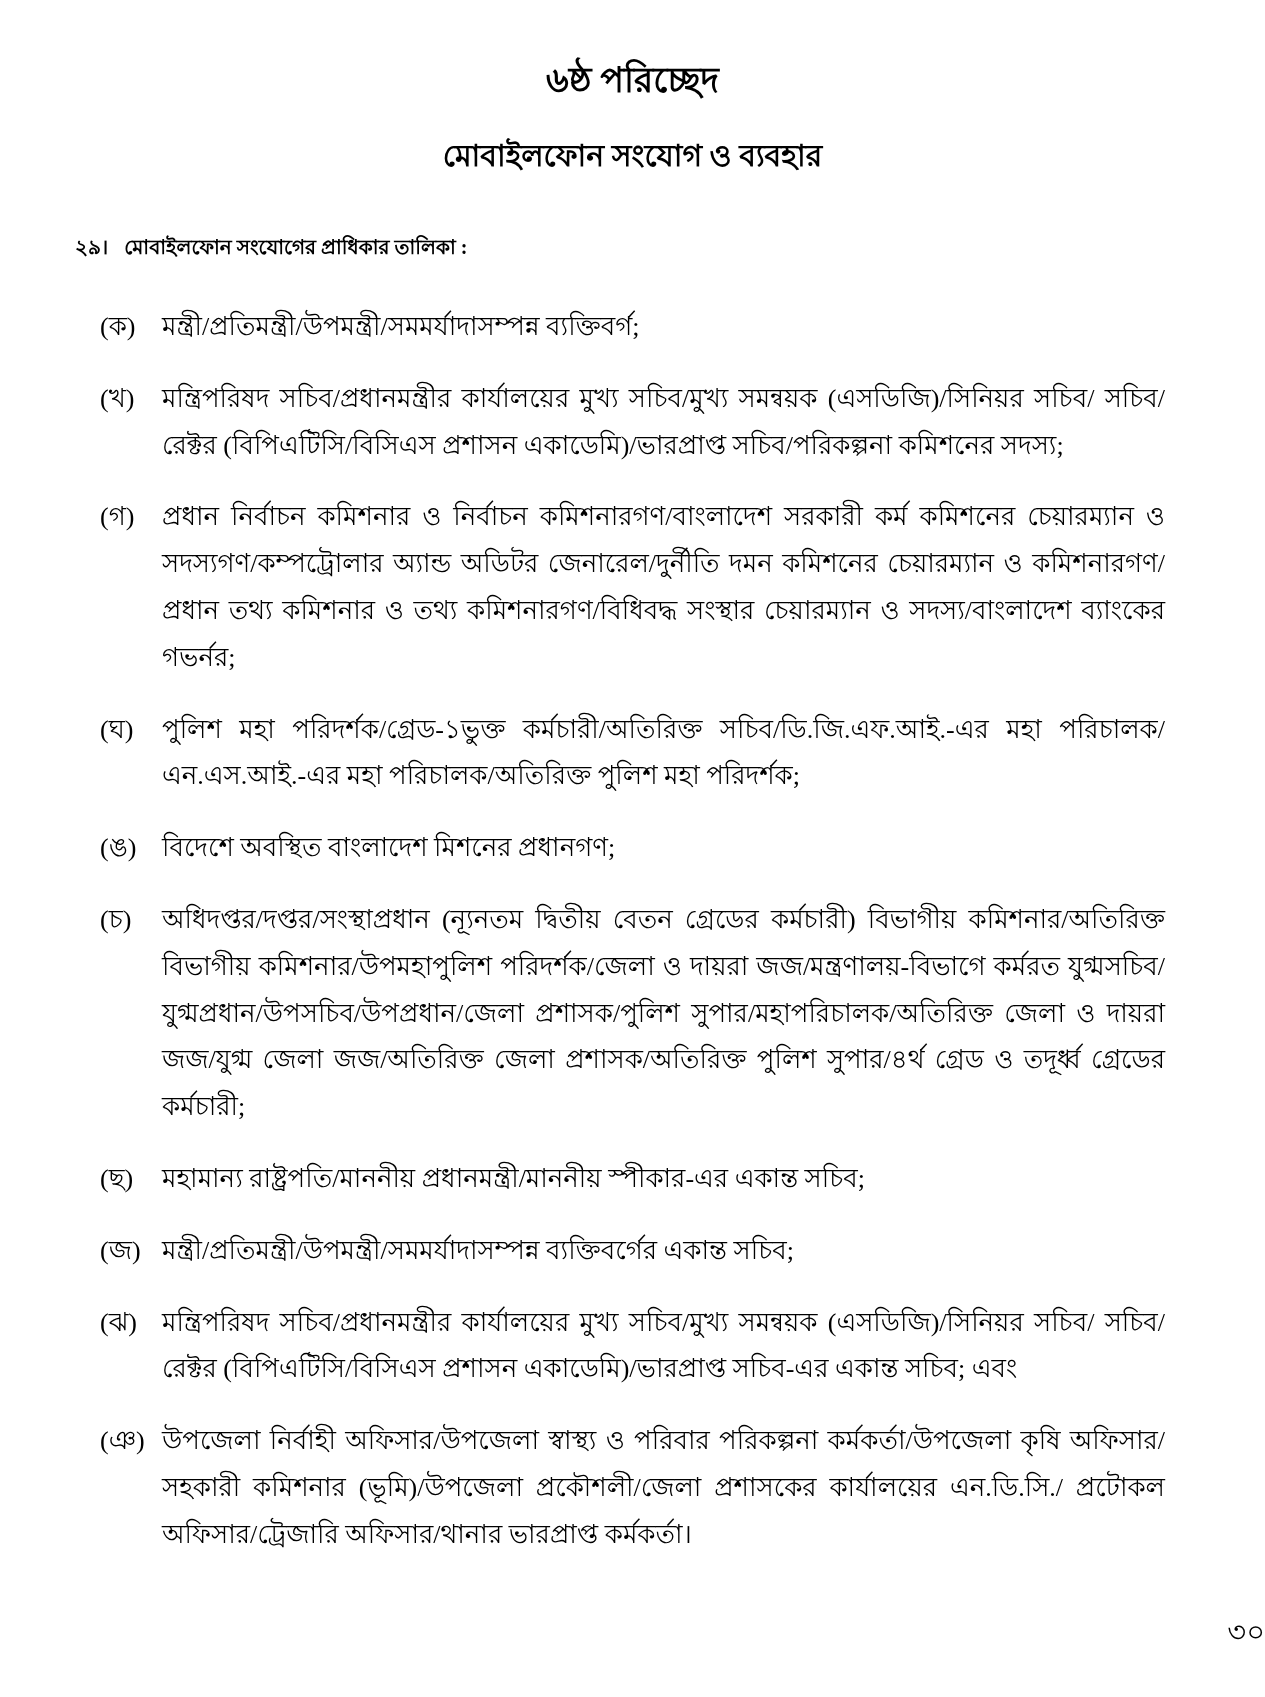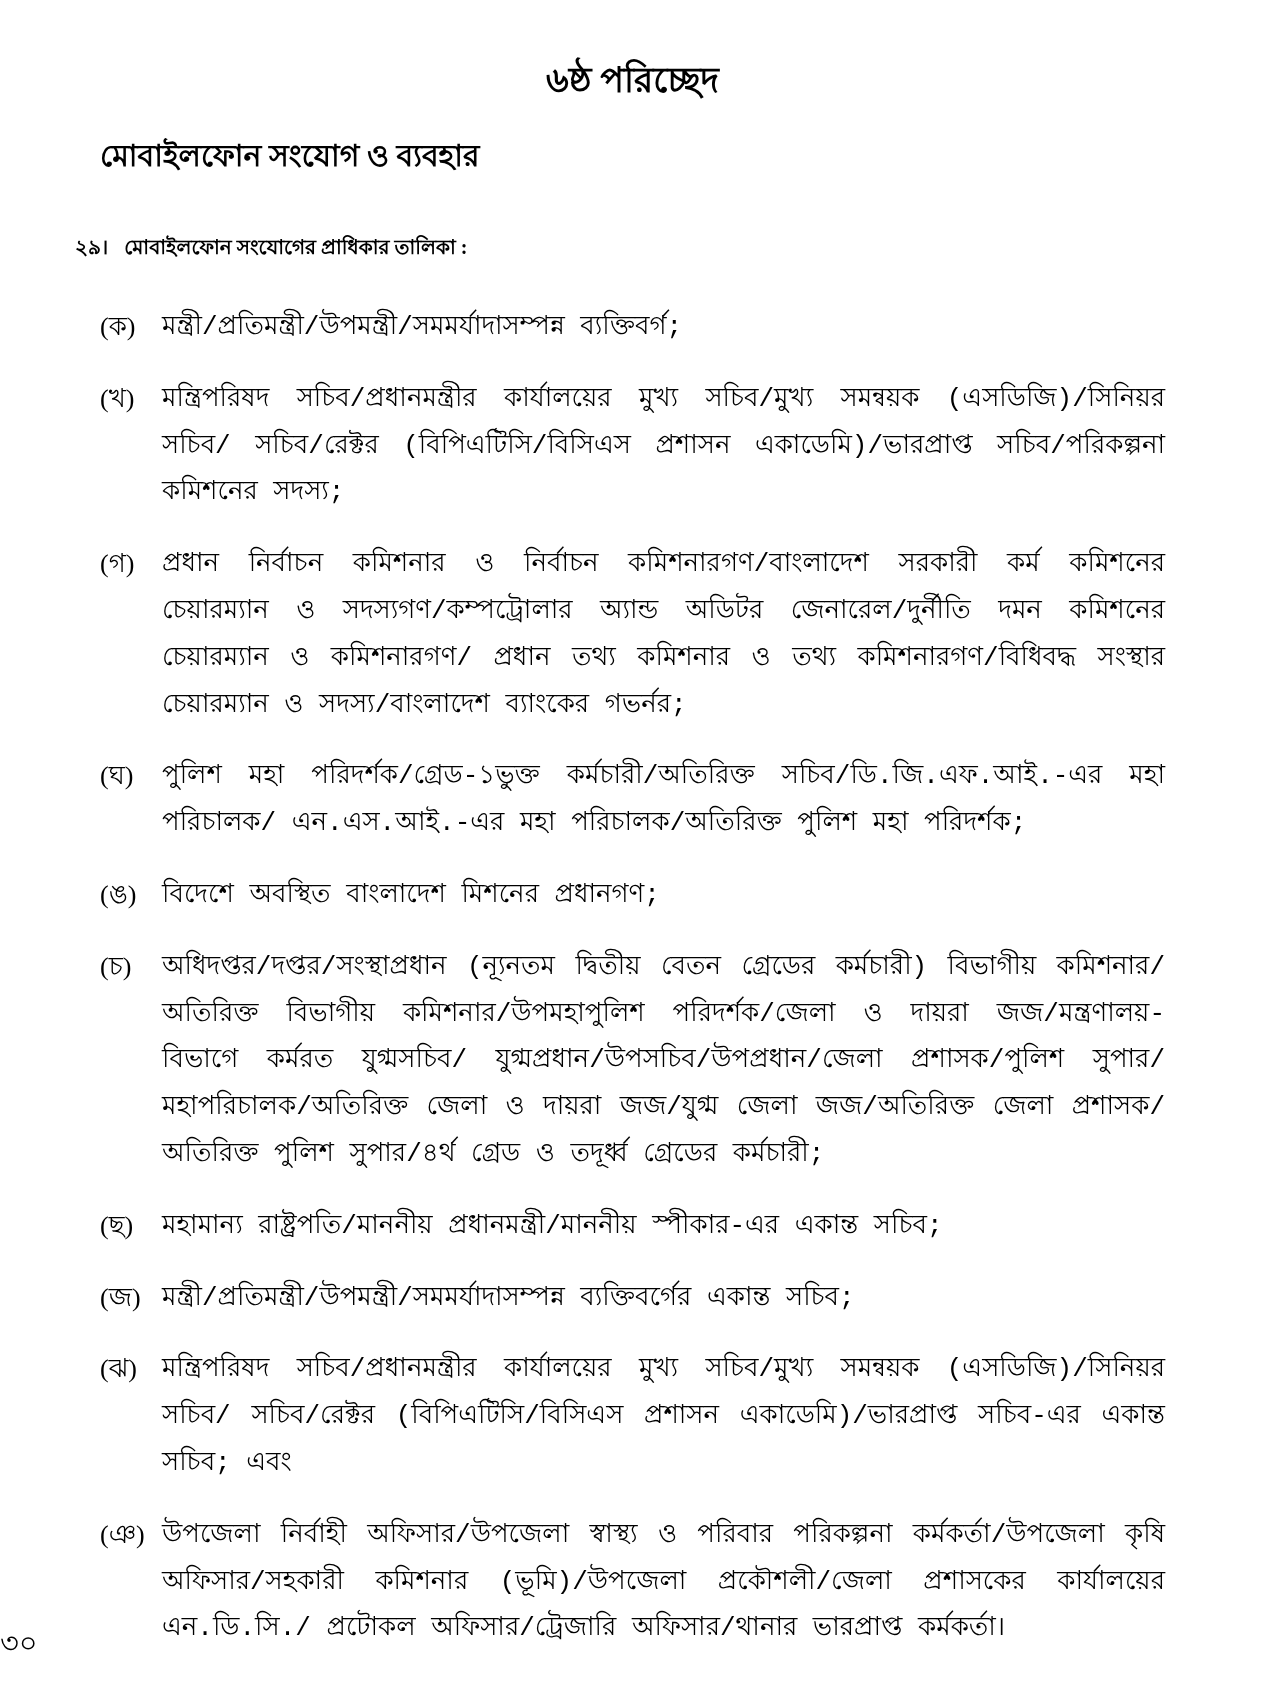--- a/index.html
+++ b/index.html
@@ -23,21 +23,21 @@
   }
   .chapter-title {
     margin: 0;
     text-align: center;
     font-size: 35px;
     font-weight: 700;
     line-height: 1.2;
   }
   .chapter-subtitle {
     margin: 36px 0 0 0;
-    text-align: left;
+    text-align: center;
     font-size: 30px;
     font-weight: 700;
     line-height: 1.2;
   }
   .section-heading {
     margin: 60px 0 0 -25px;
     font-size: 20px;
     font-weight: 700;
     line-height: 1.3;
   }
@@ -52,29 +52,29 @@
     align-items: flex-start;
     margin-bottom: 25px;
   }
   .item-label {
     flex: 0 0 62px;
     width: 62px;
   }
   .item-text {
     flex: 1 1 auto;
     text-align: justify;
-    font-family: Liberation Mono, monospace;
   }
   .page-number {
     position: absolute;
     left: 0;
-    bottom: 28px;
+    bottom: 36px;
     width: 100%;
-    text-align: left;
+    text-align: right;
     font-size: 29px;
+    font-family: Liberation Mono, monospace;
   }
 </style>
 </head>
 <body>
 
 <div class="page">
 
   <h1 class="chapter-title">৬ষ্ঠ পরিচ্ছেদ</h1>
 
   <h2 class="chapter-subtitle">মোবাইলফোন সংযোগ ও ব্যবহার</h2>

